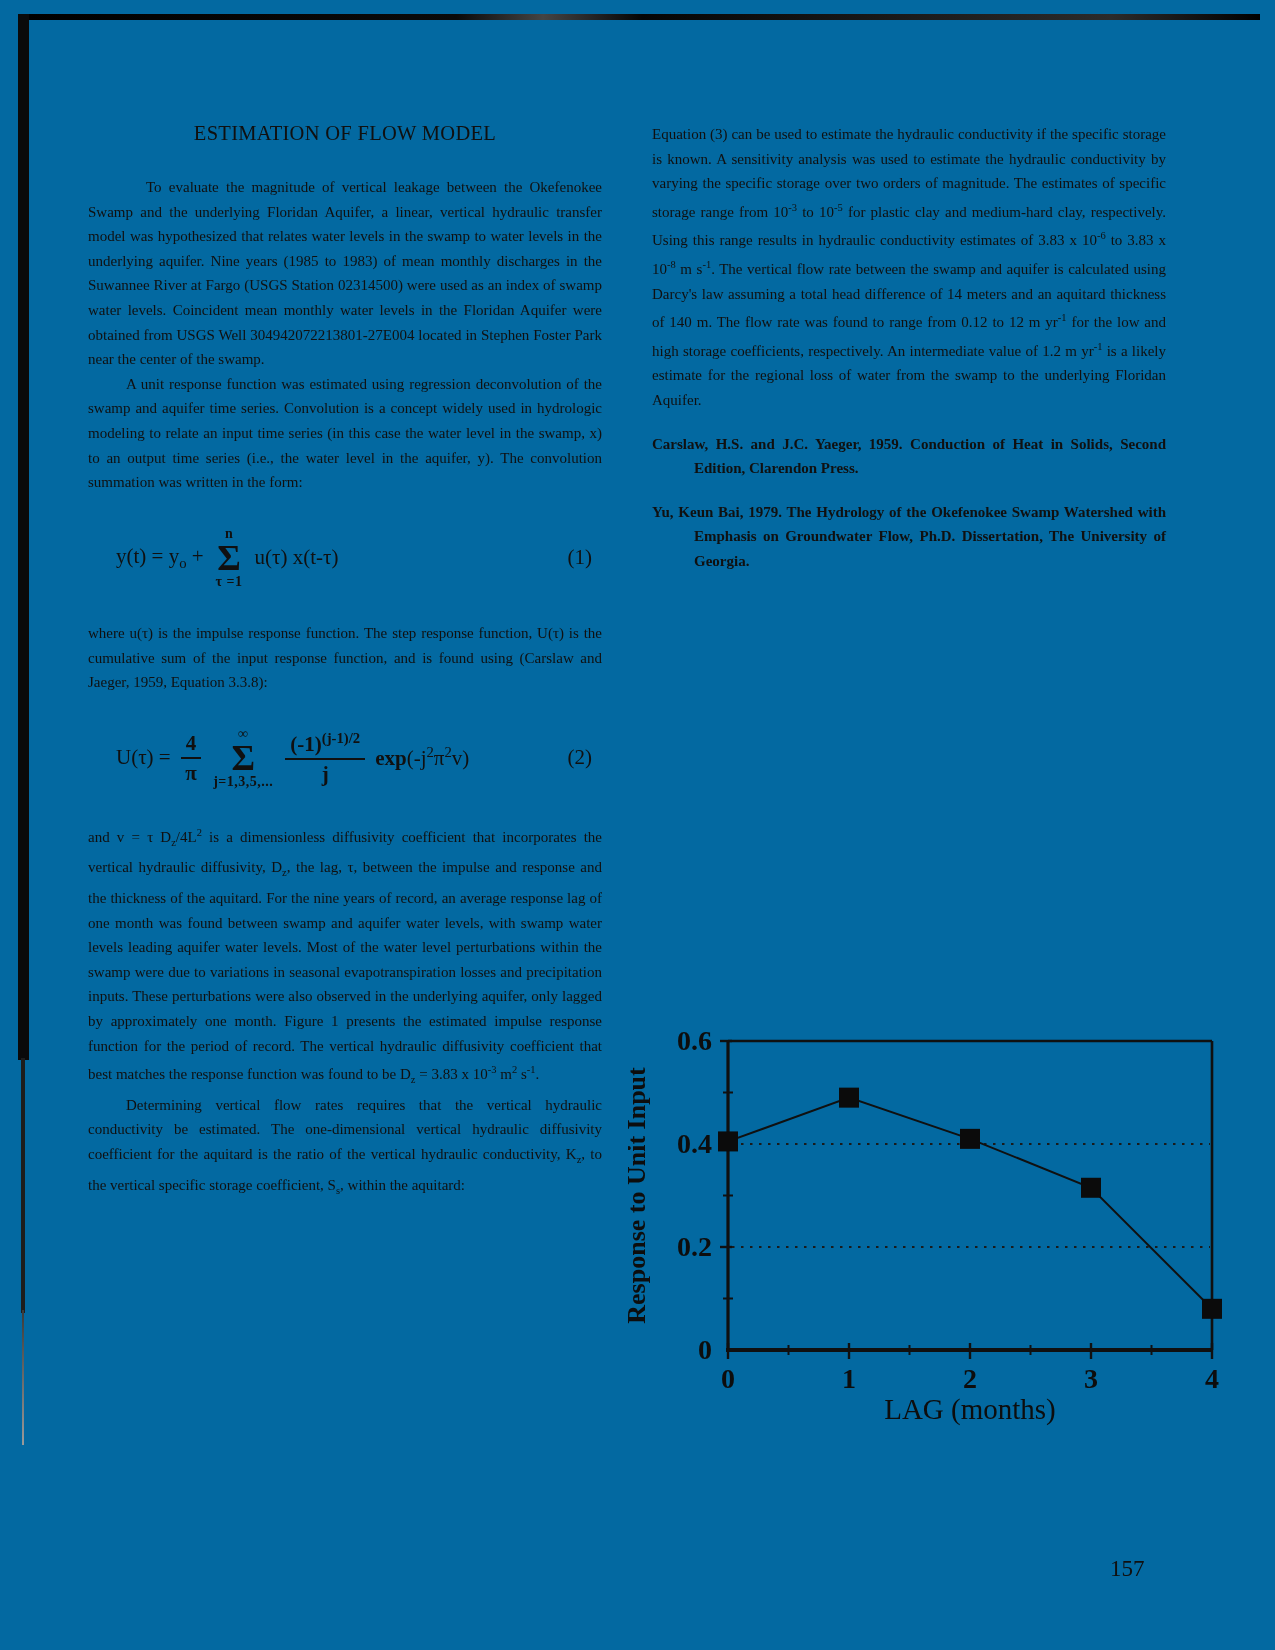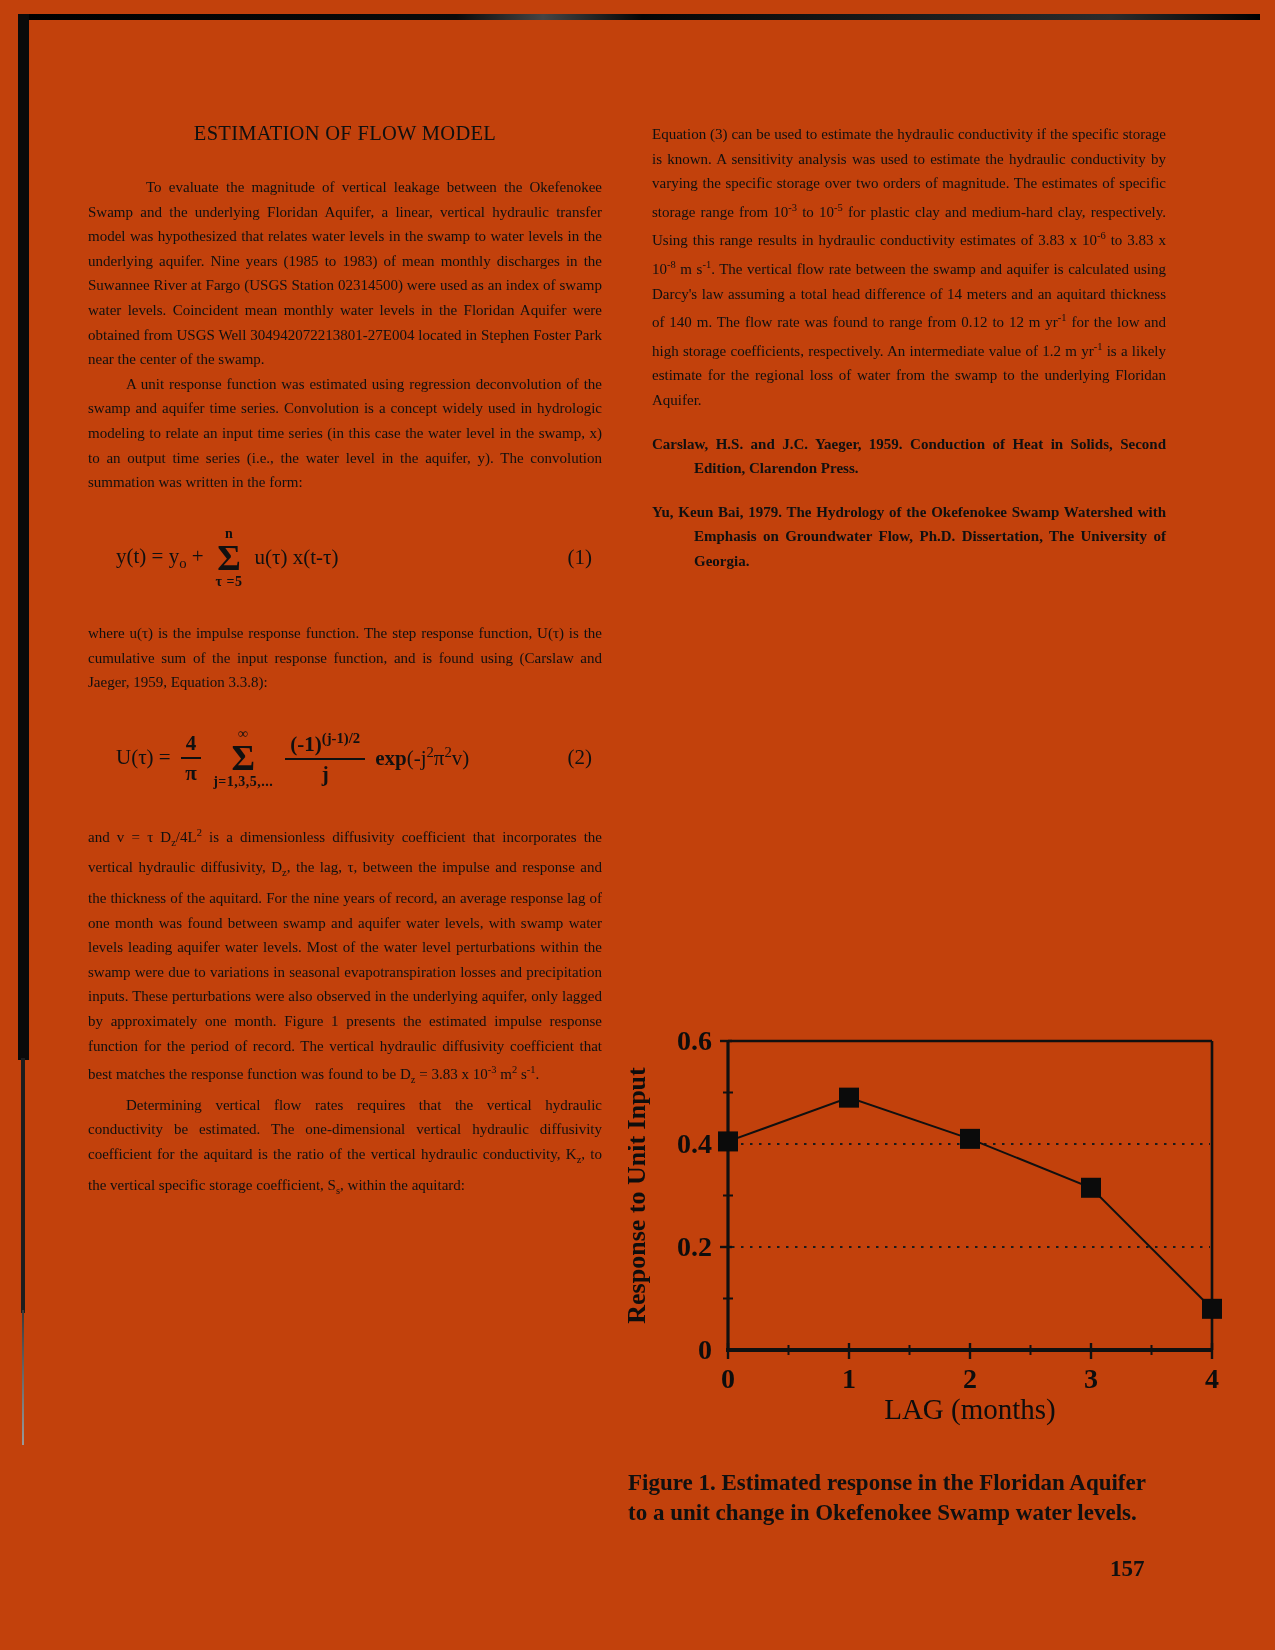--- a/index.html
+++ b/index.html
@@ -1,17 +1,17 @@
 <!DOCTYPE html>
 <html><head>
 <meta charset="utf-8">
 <style>
   html,body{margin:0;padding:0;background:#ffffff;}
   .page{
-    position:relative;width:1275px;height:1650px;background:#c2410c;overflow:hidden;
+    position:relative;width:1275px;height:1650px;background:#0369a1;overflow:hidden;
     font-family:"Liberation Serif","DejaVu Serif",serif;color:#101010;
   }
   
   .scan-top{position:absolute;left:24px;top:14px;width:1236px;height:6px;
     background:linear-gradient(90deg,#000 0%,#0a0a0a 35%,#444 42%,#050505 50%,#2b2b2b 88%,#000 100%);}
   .scan-left{position:absolute;left:18px;top:14px;width:11px;height:1046px;background:#0a0a0a;}
   .scan-left2{position:absolute;left:21px;top:1058px;width:4px;height:255px;background:#1d1d1d;}
   .scan-left3{position:absolute;left:22px;top:1310px;width:2px;height:135px;
     background:linear-gradient(#3a3a3a,#9a9a9a);}
   
@@ -43,21 +43,21 @@
   .x-title{font-size:29px;}
   .y-title{font-size:26px;font-weight:bold;}
   .grid{stroke:#1a1a1a;stroke-width:2.2;stroke-dasharray:2.5 6.5;}
   .frame{stroke:#101010;stroke-width:2.6;}
   .axis-y{stroke:#101010;stroke-width:3.2;}
   .axis-x{stroke:#101010;stroke-width:4;}
   .tick{stroke:#101010;stroke-width:2.4;}
   .tick.minor{stroke-width:2;}
   .series{fill:none;stroke:#101010;stroke-width:2;}
   .marker{fill:#0b0b0b;}
-  .page-num{position:absolute;left:1110px;top:1556px;font-size:23px;font-weight:bold;}
+  .page-num{position:absolute;left:1110px;top:1556px;font-size:23px;font-weight:normal;}
 </style>
 </head>
 <body>
 
 <div class="page">
 
   <div class="scan-top"></div>
   <div class="scan-left"></div>
   <div class="scan-left2"></div>
   <div class="scan-left3"></div>
@@ -66,21 +66,21 @@
     <h2 class="sect">ESTIMATION OF FLOW MODEL</h2>
     <p class="indent-lg">To evaluate the magnitude of vertical leakage between the Okefenokee Swamp and the underlying Floridan Aquifer, a linear, vertical hydraulic transfer model was hypothesized that relates water levels in the swamp to water levels in the underlying aquifer.  Nine years (1985 to 1983) of mean monthly discharges in the Suwannee River at Fargo (USGS Station 02314500) were used as an index of swamp water levels.  Coincident mean monthly water levels in the Floridan Aquifer were obtained from USGS Well 304942072213801-27E004 located in Stephen Foster Park near the center of the swamp.</p>
     <p class="indent">A unit response function was estimated using regression deconvolution of the swamp and aquifer time series.  Convolution is a concept widely used in hydrologic modeling to relate an input time series (in this case the water level in the swamp, x) to an output time series (i.e., the water level in the aquifer, y).  The convolution summation was written in the form:</p>
 
     <div class="equation">
       <span class="eq-body">
         <span class="eq-frag">y(t) = y<sub>o</sub> +</span>
         <span class="sum">
           <span class="sum-top">n</span>
           <span class="sigma">Σ</span>
-          <span class="sum-bot">τ =5</span>
+          <span class="sum-bot">τ =1</span>
         </span>
         <span class="eq-frag">u(τ) x(t-τ)</span>
       </span>
       <span class="eq-num">(1)</span>
     </div>
 
     <p>where u(τ) is the impulse response function.  The step response function, U(τ) is the cumulative sum of the input response function, and is found using (Carslaw and Jaeger, 1959, Equation 3.3.8):</p>
 
     <div class="equation">
       <span class="eq-body">
@@ -148,17 +148,16 @@
         <line class="tick minor" x1="95" y1="74.5" x2="105" y2="74.5"></line>
         <polyline class="series" points="100,123.42499999999998 221,79.65 342,120.85 463,169.775 584,290.8"></polyline>
         <rect class="marker" x="90" y="113.42499999999998" width="20" height="20"></rect>
         <rect class="marker" x="211" y="69.65" width="20" height="20"></rect>
         <rect class="marker" x="332" y="110.85" width="20" height="20"></rect>
         <rect class="marker" x="453" y="159.775" width="20" height="20"></rect>
         <rect class="marker" x="574" y="280.8" width="20" height="20"></rect>
         <text class="x-title" x="342" y="401" text-anchor="middle">LAG (months)</text>
         <text class="y-title" x="17" y="177.5" text-anchor="middle" transform="rotate(-90 17 177.5)">Response to Unit Input</text>
       </svg>
-    <div class="caption">Figure 1. Estimated response in the Floridan Aquifer to a unit change in Okefenokee Swamp water levels.</div>
   </div>
 
   <div class="page-num">157</div>
 </div>
 
 </body></html>

